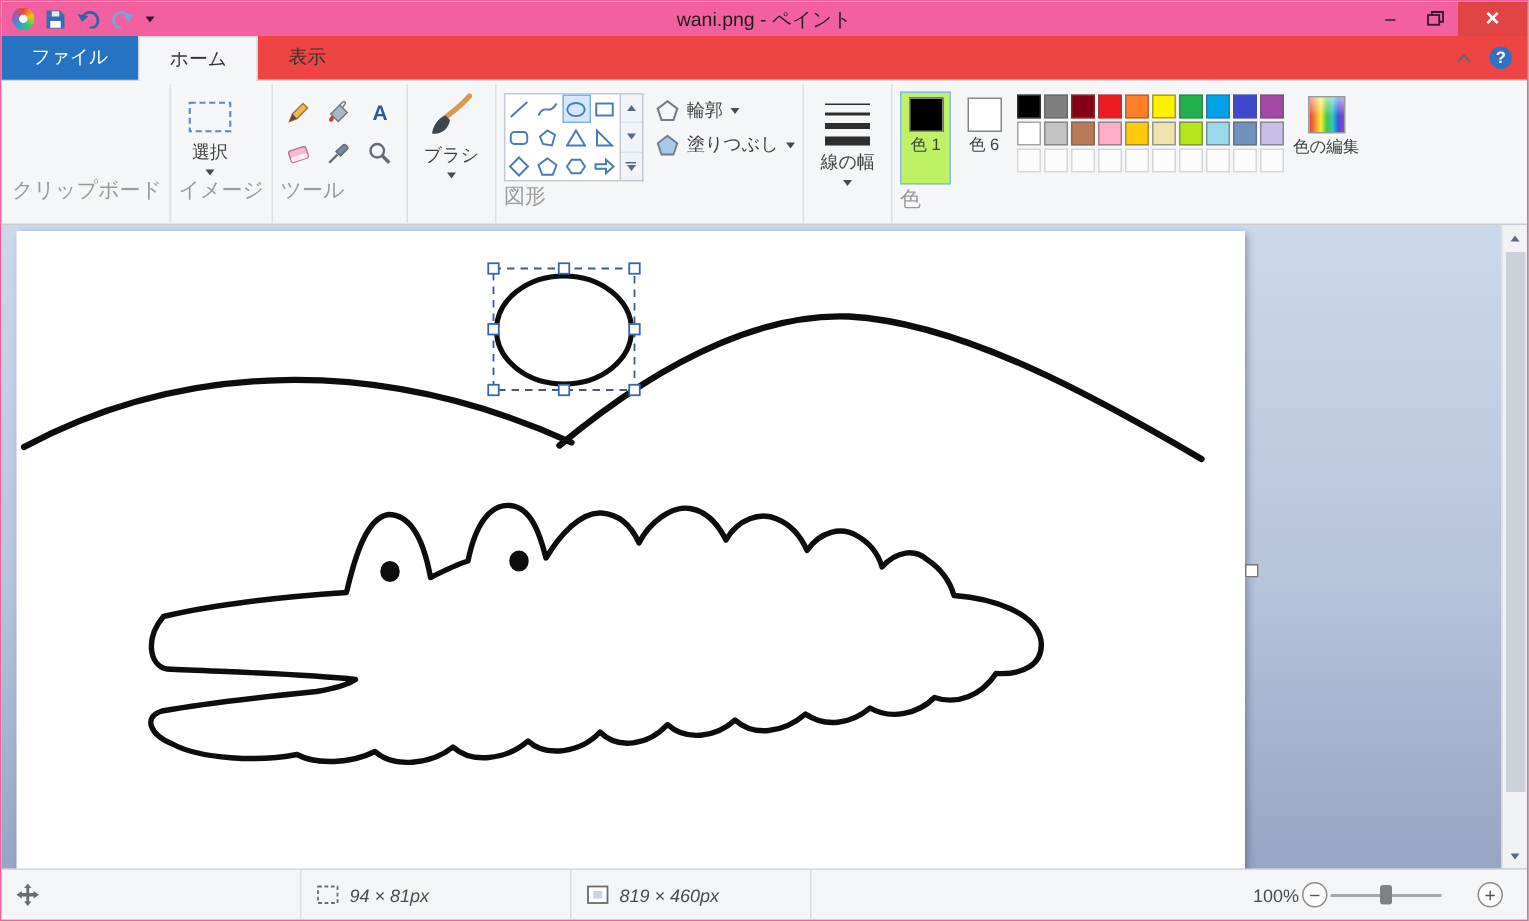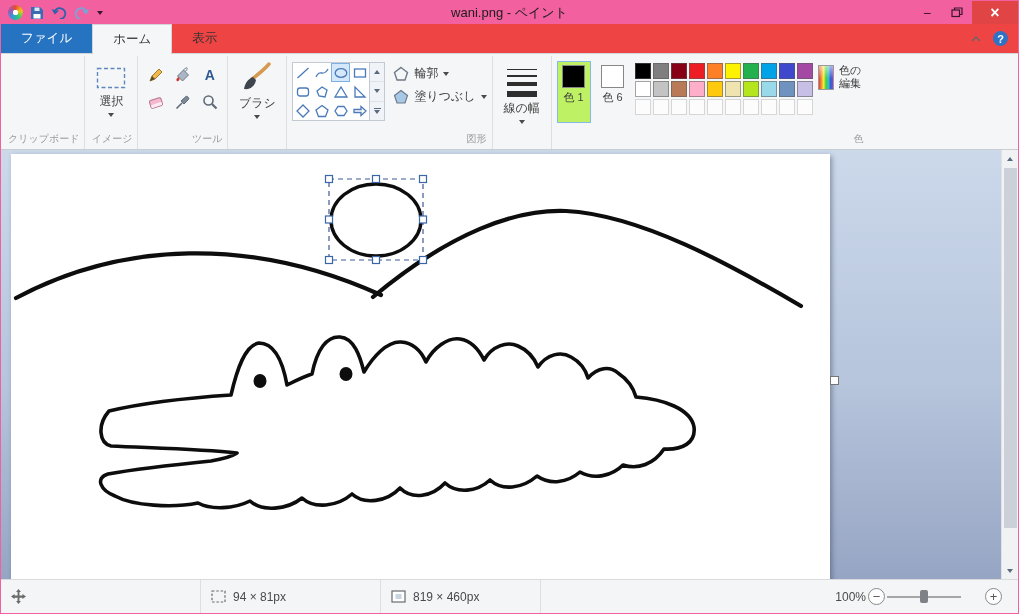--- a/index.html
+++ b/index.html
@@ -42,21 +42,21 @@
   .tab { padding:0 20px; display:flex; align-items:center; font-size:12.5px; color:#333; }
   .tab.file { background:var(--file-tab-color,#2573c1); color:#fff; }
   .tab.selected { background:#f5f6f7; border:1px solid #d2d6da; border-bottom:none; margin-bottom:-1px; z-index:2; }
   .tabrow-right { margin-left:auto; display:flex; align-items:center; gap:12px; padding-right:10px; }
   .help-btn { width:15px; height:15px; border-radius:50%; background:#2f72c4; color:#fff; font-size:11px; font-weight:bold; display:flex; align-items:center; justify-content:center; }
 
   
   .ribbon { height:96px; background:#f5f6f7; border-bottom:1px solid #c9cdd1; display:flex; align-items:stretch; padding:2px 0 0 2px; flex:0 0 auto; }
   .group { display:flex; flex-direction:column; border-right:1px solid #dcdfe2; padding:1px 5px 0; }
   .group-body { flex:1; display:flex; align-items:flex-start; }
-  .group-label { text-align:right; font-size:10px; color:#9a9a9a; padding:1px 0 3px; }
+  .group-label { text-align:left; font-size:14px; color:#9a9a9a; padding:1px 0 13px; }
   .big-btn { width:48px; display:flex; flex-direction:column; align-items:center; padding-top:5px; gap:3px; font-size:12px; color:#3f3f3f; }
   .small-col { display:flex; flex-direction:column; padding-top:6px; gap:4px; }
   .small-btn { display:flex; align-items:center; gap:5px; font-size:12px; color:#3f3f3f; height:20px; padding:0 4px; white-space:nowrap; }
   .tools-grid { display:grid; grid-template-columns:repeat(3,25px); grid-auto-rows:25px; gap:2px; padding-top:5px; }
   .tool-btn { display:flex; align-items:center; justify-content:center; }
   .text-a { font-size:14px; font-weight:bold; color:#2f5a94; }
 
   .gallery-wrap { display:flex; padding-top:5px; }
   .shape-gallery { background:#fff; border:1px solid #c3cad3; display:grid; grid-template-columns:repeat(4,19px); grid-auto-rows:19px; }
   .shape-cell { display:flex; align-items:center; justify-content:center; }
@@ -74,39 +74,39 @@
   .lw-icon { display:flex; flex-direction:column; gap:5px; width:30px; padding-top:7px; }
   .lw-icon i { background:#2e2e2e; display:block; width:100%; }
 
   .colors-body { display:flex; align-items:flex-start; gap:5px; padding-top:4px; }
   .color-big { width:34px; display:flex; flex-direction:column; align-items:center; padding-top:3px; font-size:11px; line-height:1.2; text-align:center; color:#3f3f3f; border:1px solid transparent; height:62px; }
   .color-big.selected { background:#bef264; border-color:#86b8e8; }
   .swatch { width:23px; height:23px; border:1px solid #878787; margin-bottom:3px; }
   .palette { display:grid; grid-template-columns:repeat(10,16px); grid-auto-rows:16px; gap:2px; padding-top:2px; }
   .pal-cell { border:1px solid rgba(90,90,90,.55); }
   .pal-cell.empty { border:1px solid #d6d6d6; background:#fcfcfc; }
-  .edit-colors { width:46px; display:flex; flex-direction:row; align-items:center; gap:3px; padding-top:3px; font-size:11px; line-height:1.2; text-align:center; color:#3f3f3f; }
+  .edit-colors { width:46px; display:flex; flex-direction:column; align-items:center; gap:3px; padding-top:3px; font-size:11px; line-height:1.2; text-align:right; color:#3f3f3f; }
   .rainbow { width:25px; height:25px; border:1px solid #9a9a9a;
     background:linear-gradient(180deg, rgba(255,255,255,.55), rgba(255,255,255,0) 55%),
       linear-gradient(90deg,#e43b3b,#f2912f,#f5ef3a,#46c93f,#2fc7c7,#3657d8,#9a3fd0); }
 
   
   .workarea { position:relative; height:429px; flex:0 0 auto; overflow:hidden;
     background:linear-gradient(180deg, var(--canvas-bg-top,#ccd9eb) 0%, #b6c4dc 55%, var(--canvas-bg-bottom,#96a5c3) 100%); }
   .canvas { position:absolute; left:10px; top:4px; width:819px; height:460px; background:#fff; box-shadow:2px 2px 5px rgba(50,60,85,.45); }
   .canvas-handle { position:absolute; left:829px; top:226px; width:9px; height:9px; background:#fff; border:1px solid #767676; }
   .vscroll { position:absolute; right:0; top:0; width:17px; height:100%; background:#f1f2f4; border-left:1px solid #dfe2e6; }
   .vscroll .arrow { position:absolute; left:0; width:100%; height:17px; display:flex; align-items:center; justify-content:center; }
   .vscroll .arrow.up { top:0; } .vscroll .arrow.down { bottom:0; }
   .vscroll .tri-up, .vscroll .tri-down { border-left-width:3.5px; border-right-width:3.5px; }
   .vthumb { position:absolute; left:2px; top:18px; width:13px; height:360px; background:#ccd0d8; }
 
   
   .statusbar { height:34px; background:#f4f5f6; border-top:1px solid #d8dadc; display:flex; align-items:center; font-size:12px; color:#4a4a4a; flex:0 0 auto; }
-  .sb-cell { display:flex; align-items:center; gap:7px; padding:0 10px; height:100%; border-right:1px solid #dcdee0; }
+  .sb-cell { display:flex; align-items:center; gap:7px; padding:0 10px; height:100%; border-right:1px solid #dcdee0;font-style:italic; }
   .sb-cell.c1 { width:200px; } .sb-cell.c2 { width:180px; } .sb-cell.c3 { width:160px; } .sb-cell.c4 { width:160px; }
   .sb-spacer { flex:1; }
   .zoom { display:flex; align-items:center; gap:2px; padding-right:16px; }
   .zoom-btn { width:17px; height:17px; border-radius:50%; border:1px solid #8a8a8a; background:#fdfdfd; color:#555; display:flex; align-items:center; justify-content:center; font-size:13px; line-height:1; }
   .slider { width:74px; height:17px; position:relative; margin-right:22px; }
   .slider-track { position:absolute; top:8px; left:0; right:0; height:2px; background:#a6a6a6; }
   .slider-thumb { position:absolute; left:33px; top:2px; width:8px; height:13px; background:#7e8287; border-radius:2px; }
 </style>
 </head>
 <body>

